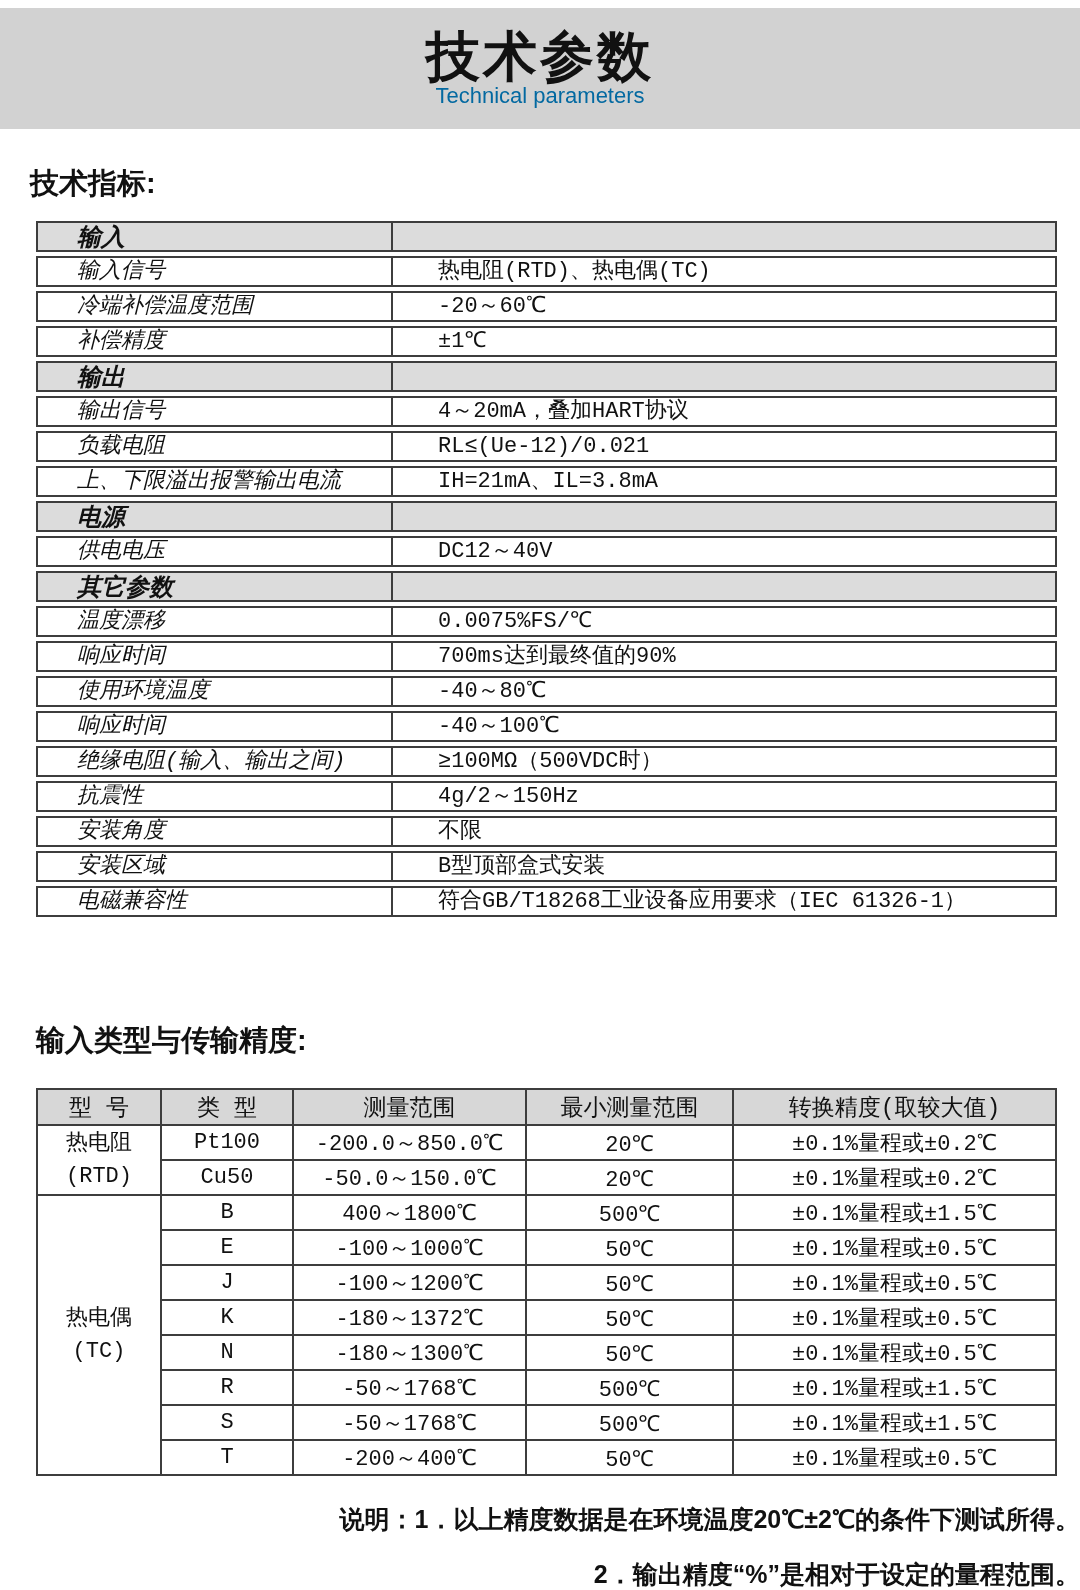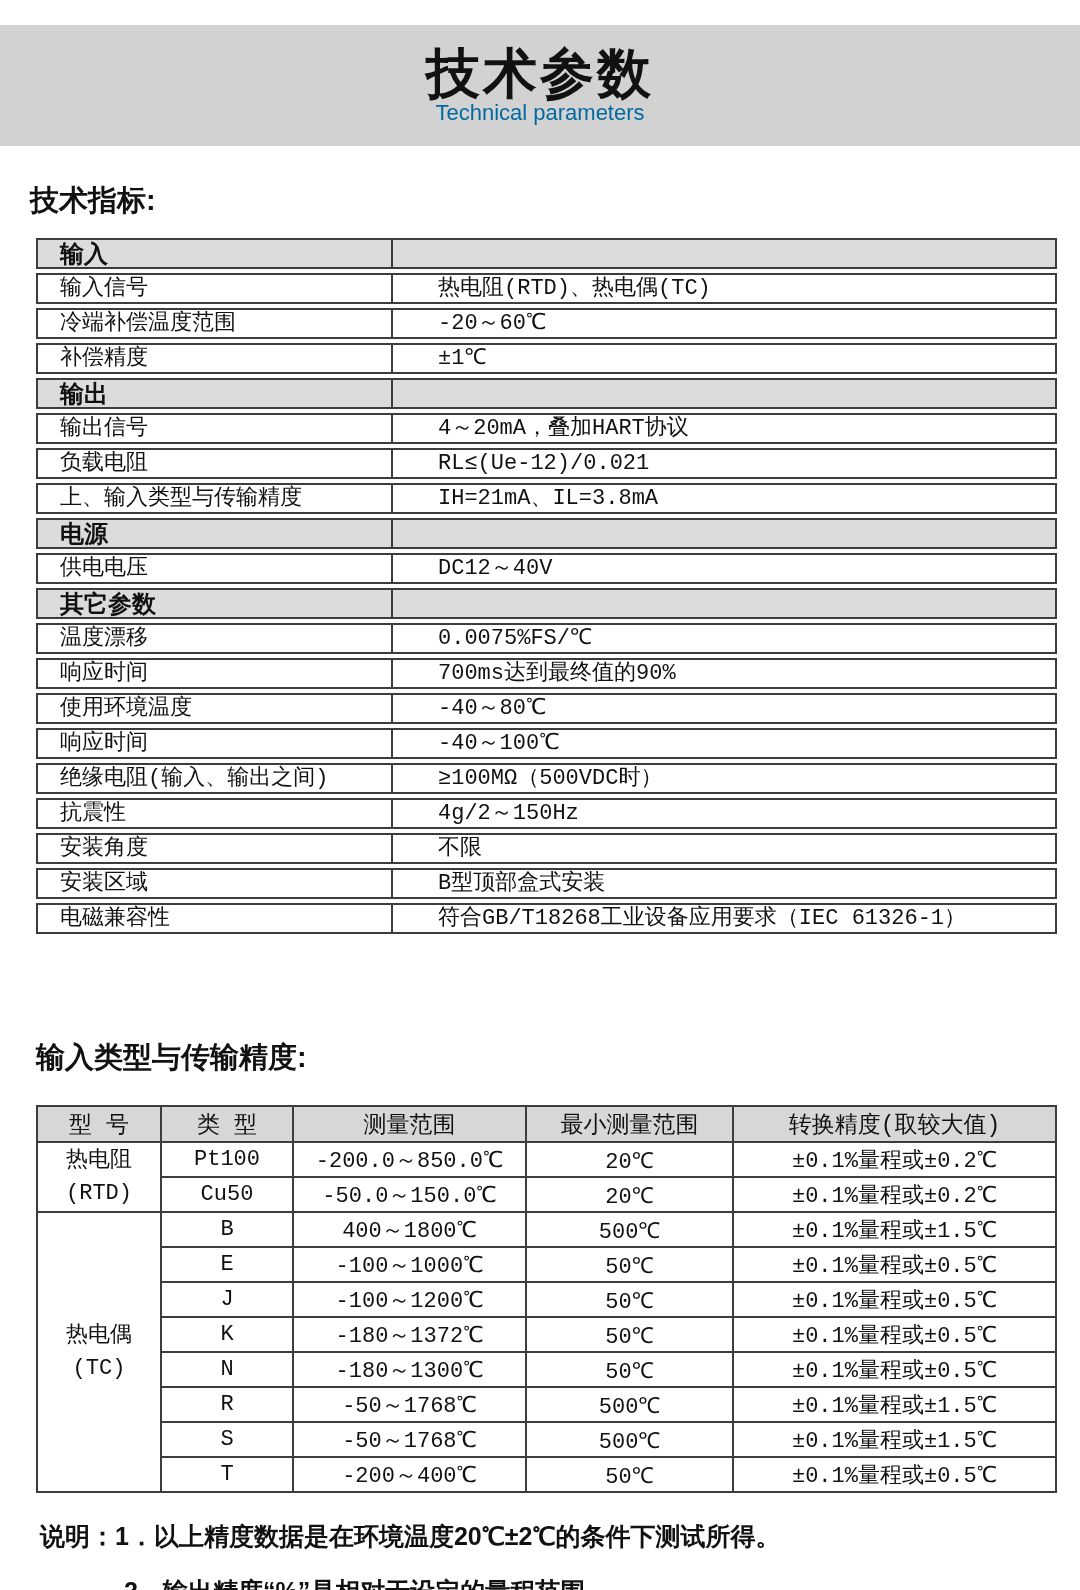--- a/index.html
+++ b/index.html
@@ -10,21 +10,21 @@
     --text:#111111;
   }
   *{box-sizing:border-box;}
   html,body{margin:0;padding:0;}
   body{
     width:1080px;height:1590px;background:#ffffff;color:var(--text);
     font-family:"Liberation Sans",sans-serif;overflow:hidden;position:relative;
   }
   
   .title-band{
-    margin-top:25px;height:121px;background:var(--band-bg);
+    margin-top:8px;height:121px;background:var(--band-bg);
     display:flex;flex-direction:column;align-items:center;justify-content:center;
   }
   .title-band h1{
     margin:0;font-size:54px;font-weight:bold;line-height:1.02;letter-spacing:3px;
   }
   .title-band .subtitle{
     font-size:22px;line-height:1.1;color:#0369a1;letter-spacing:0px;
     font-family:"Liberation Sans",sans-serif;
   }
   
@@ -37,41 +37,41 @@
   table{border-collapse:separate;}
   .spec-table{
     margin-left:36px;width:1021px;table-layout:fixed;
     border-collapse:separate;border-spacing:0 4px;
   }
   .spec-table td{
     height:29px;border:2px solid var(--border);
     font-family:"Liberation Mono","DejaVu Sans Mono",monospace;
     font-size:22px;line-height:25px;white-space:nowrap;overflow:hidden;
   }
-  .spec-table .label-cell{padding-left:22px;}
+  .spec-table .label-cell{padding-left:39px;font-style:italic;}
   .spec-table .value-cell{padding-left:45px;border-left:none;}
   .spec-table .section-row td{background:var(--section-bg);}
   .spec-table .section-row .label-cell{
     font-family:"Liberation Sans",sans-serif;font-weight:bold;font-size:24px;
   }
   
   .accuracy-table{
     margin-left:36px;width:1019px;table-layout:fixed;border-collapse:collapse;border-radius:19px;
   }
   .accuracy-table th,.accuracy-table td{
     border:2px solid var(--border);text-align:center;
     font-family:"Liberation Mono","DejaVu Sans Mono",monospace;
     font-weight:normal;white-space:nowrap;overflow:hidden;
   }
   .accuracy-table th{height:36px;background:var(--thead-bg);font-size:23px;}
   .accuracy-table td{height:33px;font-size:22px;}
   .accuracy-table .model-cell{font-size:22px;line-height:33px;}
   
   .notes{margin:16px 0 0 40px;font-weight:bold;font-size:25px;}
-  .note-line{line-height:55px;white-space:nowrap;}
+  .note-line{line-height:55px;white-space:nowrap;text-align:right;}
   .note-line.indent{padding-left:84px;}
 </style>
 </head>
 <body>
 
 <div class="page">
 
   <header class="title-band">
     <h1>技术参数</h1>
     <div class="subtitle">Technical parameters</div>
@@ -107,21 +107,21 @@
         </tr>
         <tr>
           <td class="label-cell">输出信号</td>
           <td class="value-cell">4～20mA，叠加HART协议</td>
         </tr>
         <tr>
           <td class="label-cell">负载电阻</td>
           <td class="value-cell">RL≤(Ue-12)/0.021</td>
         </tr>
         <tr>
-          <td class="label-cell">上、输入类型与传输精度</td>
+          <td class="label-cell">上、下限溢出报警输出电流</td>
           <td class="value-cell">IH=21mA、IL=3.8mA</td>
         </tr>
         <tr class="section-row">
           <td class="label-cell">电源</td>
           <td class="value-cell"></td>
         </tr>
         <tr>
           <td class="label-cell">供电电压</td>
           <td class="value-cell">DC12～40V</td>
         </tr>

